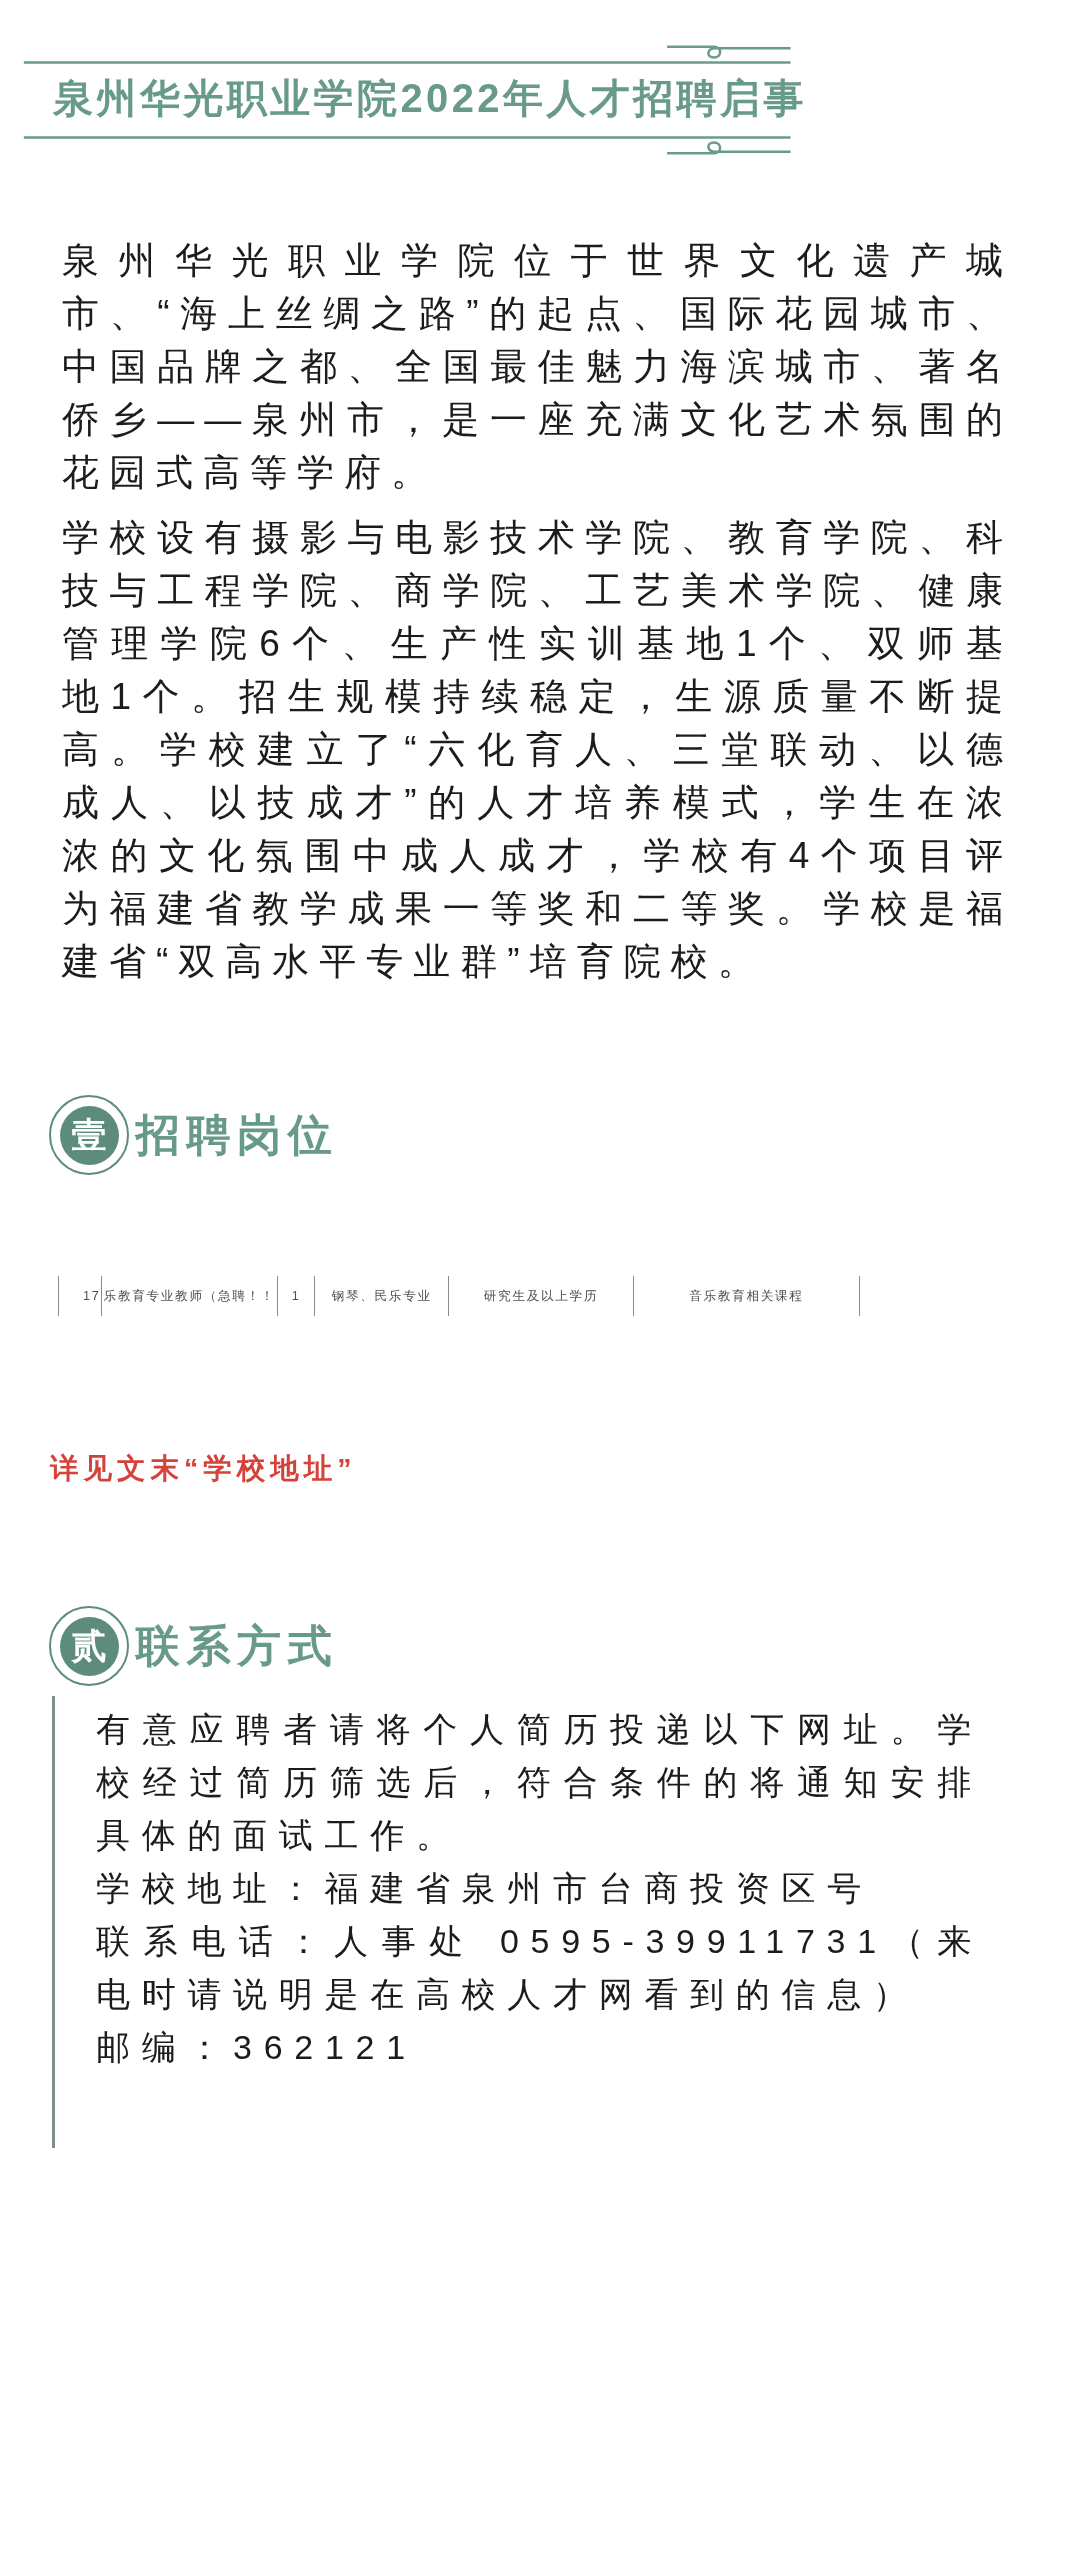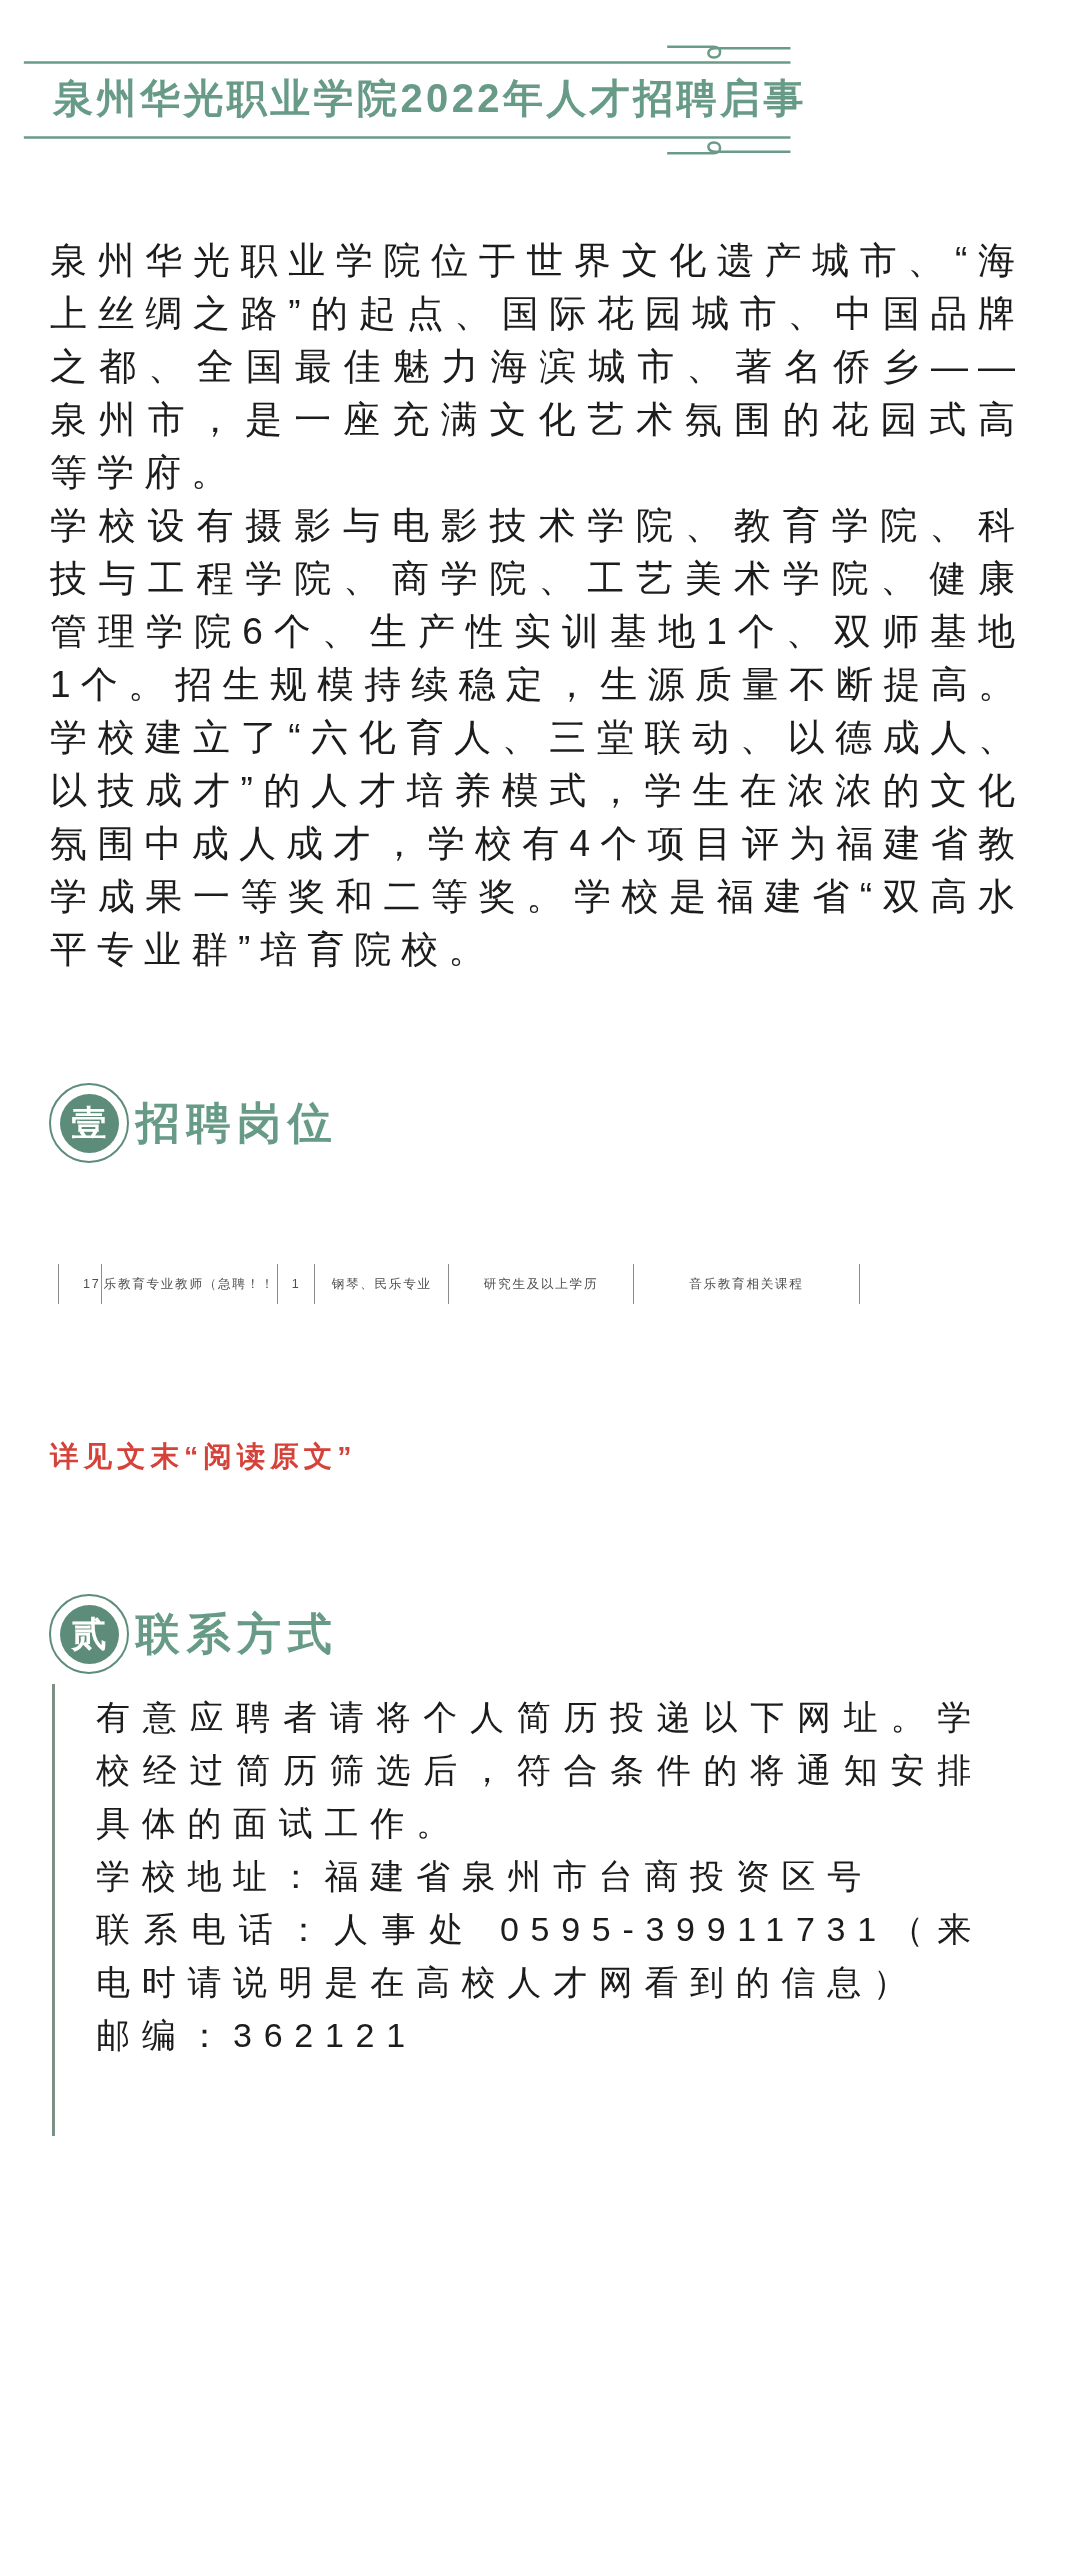--- a/index.html
+++ b/index.html
@@ -42,21 +42,21 @@
   .intro{
     margin:74px 50px 0 50px;
     width:975px;
     font-size:37px;
     line-height:53px;
     letter-spacing:10px;
     text-align:justify;
     text-justify:inter-ideograph;
     color:var(--ink);
   }
-  .intro p{margin:0;}
+  .intro p{margin:12px;}
 
   
   .section-header{
     display:flex;align-items:center;
     margin-left:49px;
   }
   .sec1{margin-top:107px;}
   .sec2{margin-top:119px;}
   .badge{
     width:80px;height:80px;border-radius:50%;
@@ -157,21 +157,21 @@
 
   <div class="positions-row">
     <div class="cell c1">17</div>
     <div class="cell c2">音乐教育专业教师（急聘！！）</div>
     <div class="cell c3">1</div>
     <div class="cell c4">钢琴、民乐专业</div>
     <div class="cell c5">研究生及以上学历</div>
     <div class="cell c6">音乐教育相关课程</div>
   </div>
 
-  <div class="note">详见文末“阅读原文”</div>
+  <div class="note">详见文末“学校地址”</div>
 
   <div class="section-header sec2">
     <div class="badge">
       <div class="badge-inner">贰</div>
     </div>
     <div class="section-title">联系方式</div>
   </div>
 
   <div class="contact">
     <p>有意应聘者请将个人简历投递以下网址。学校经过简历筛选后，符合条件的将通知安排具体的面试工作。</p>

